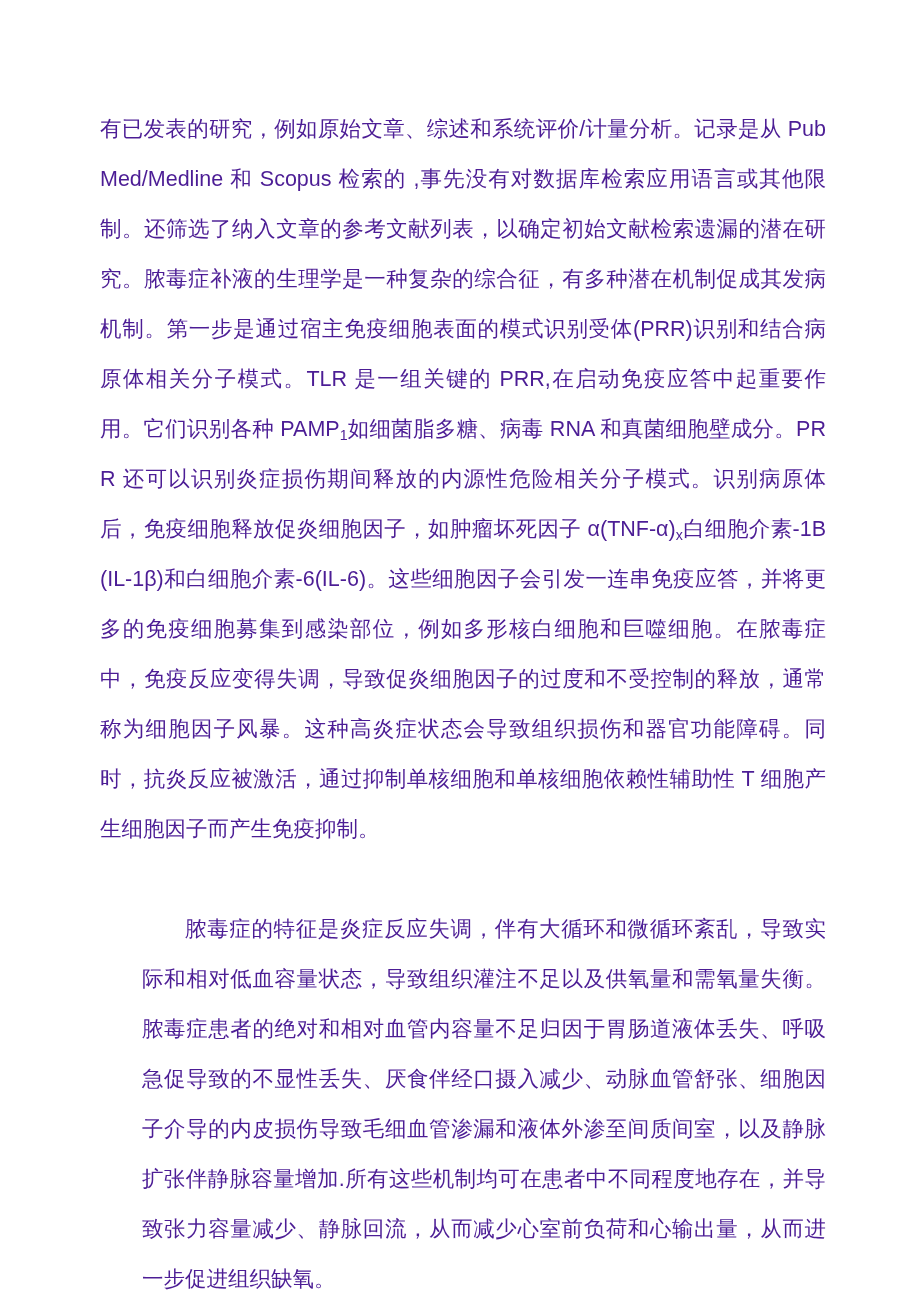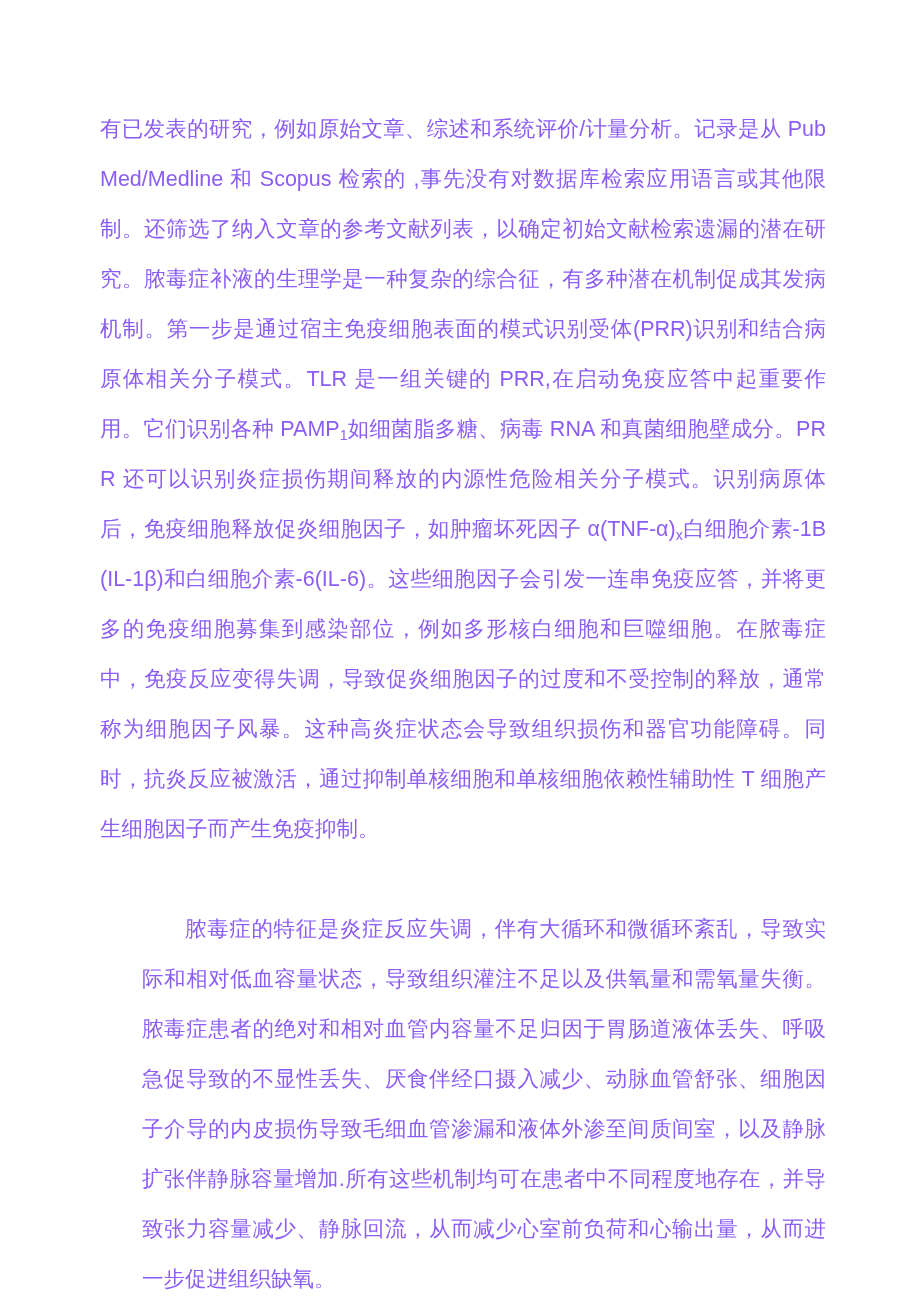--- a/index.html
+++ b/index.html
@@ -19,21 +19,21 @@
     position: absolute;
     left: 100px;
     top: 104px;
     width: 726px;
   }
   .para {
     margin: 0;
     font-family: "Liberation Sans", "DejaVu Sans", sans-serif;
     font-size: 21.5px;
     line-height: 50px;
-    color: #8b5cf6;
+    color: #4c1d95;
     text-align: justify;
     text-justify: inter-character;
     -webkit-font-smoothing: antialiased;
     word-break: break-all;
   }
   .para.indent {
     text-indent: 2em;
   }
   .para + .para {
     margin-top: 50px;

